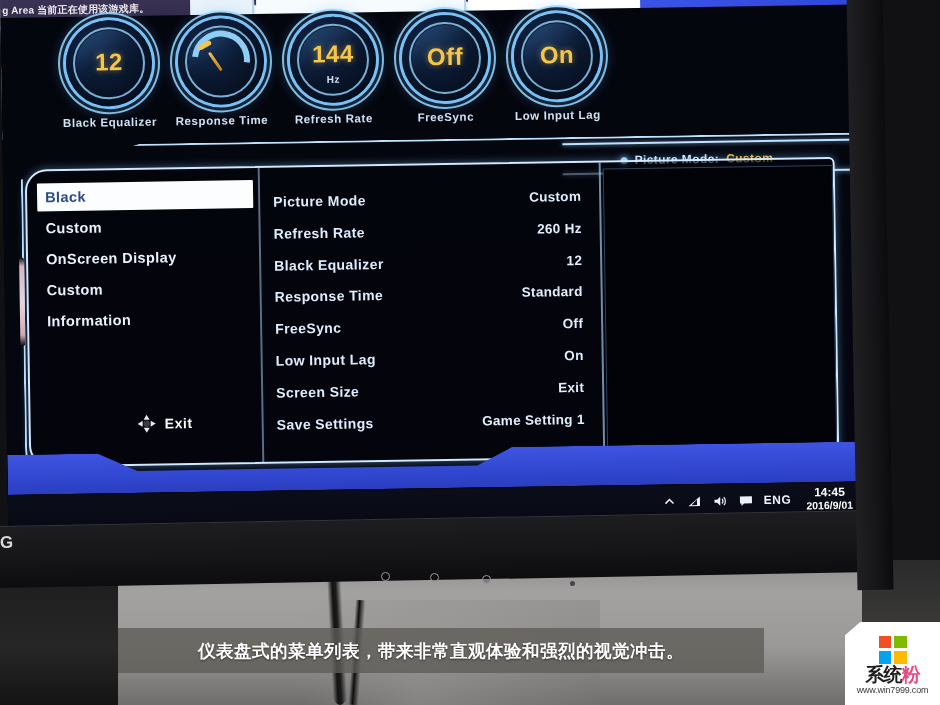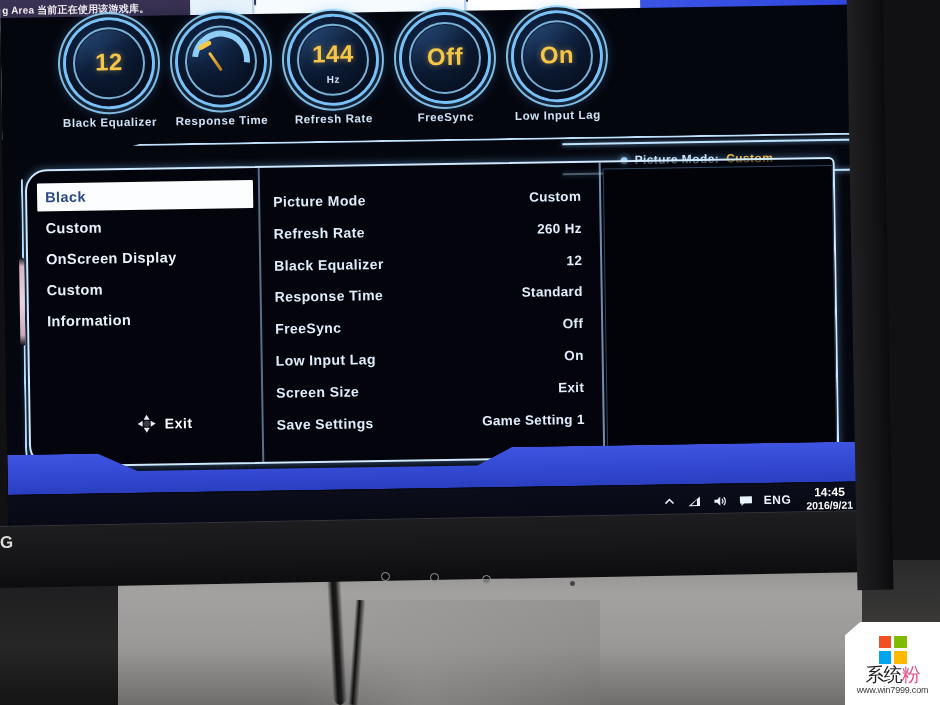--- a/index.html
+++ b/index.html
@@ -324,21 +324,21 @@
     display: flex; flex-direction: column; align-items: center;
     justify-content: center; gap: 1px; padding-top: 4px;
   }
   .ms-logo { width: 28px; height: 28px; display: grid;
     grid-template-columns: 1fr 1fr; grid-template-rows: 1fr 1fr; gap: 2.5px; }
   .ms-logo i { display:block; }
   .ms-logo .r { background:#f25022; }
   .ms-logo .g { background:#7fba00; }
   .ms-logo .b { background:#00a4ef; }
   .ms-logo .y { background:#ffb900; }
-  .wm-name { font-size: 19px; font-weight: normal; color: #1d1d1d; letter-spacing: -1px; line-height: 1.05; }
+  .wm-name { font-size: 19px; font-weight: bold; color: #1d1d1d; letter-spacing: -1px; line-height: 1.05; }
   .wm-name .pink { color: #e8487f; }
   .wm-url { font-size: 9px; color: #3a3a3a; letter-spacing: -.2px; }
 </style>
 </head>
 <body>
 
 <div id="stage">
 
   <div class="desk"></div>
   <div class="desk-left-dark"></div>
@@ -511,35 +511,38 @@
         </svg>
       </span>
       <span class="tray-icon">
         <svg width="14" height="13" viewBox="0 0 14 13">
           <path d="M1 2 H13 V9 H5 L2.5 11.5 V9 H1 Z" fill="#eaf2fb"></path>
         </svg>
       </span>
       <span class="tray-lang">ENG</span>
       <span class="clock">
         <div class="t">14:45</div>
-        <div class="d">2016/9/21</div>
+        <div class="d">2016/9/01</div>
       </span>
       <span class="tray-edge"></span>
     </div>
 
   </div>
 
   <div class="bezel-bottom"></div>
   <div class="bezel-right"></div>
   <div class="brand-mark">G</div>
   <div class="osd-btn b1"></div>
   <div class="osd-btn b2"></div>
   <div class="osd-btn b3"></div>
   <div class="power-dot"></div>
 
+  <div class="caption">
+    <span>仪表盘式的菜单列表，带来非常直观体验和强烈的视觉冲击。</span>
+  </div>
 
   <div class="watermark">
     <div class="ms-logo">
       <i class="r"></i>
       <i class="g"></i>
       <i class="b"></i>
       <i class="y"></i>
     </div>
     <div class="wm-name">
       <span>系统</span><span class="pink">粉</span>

